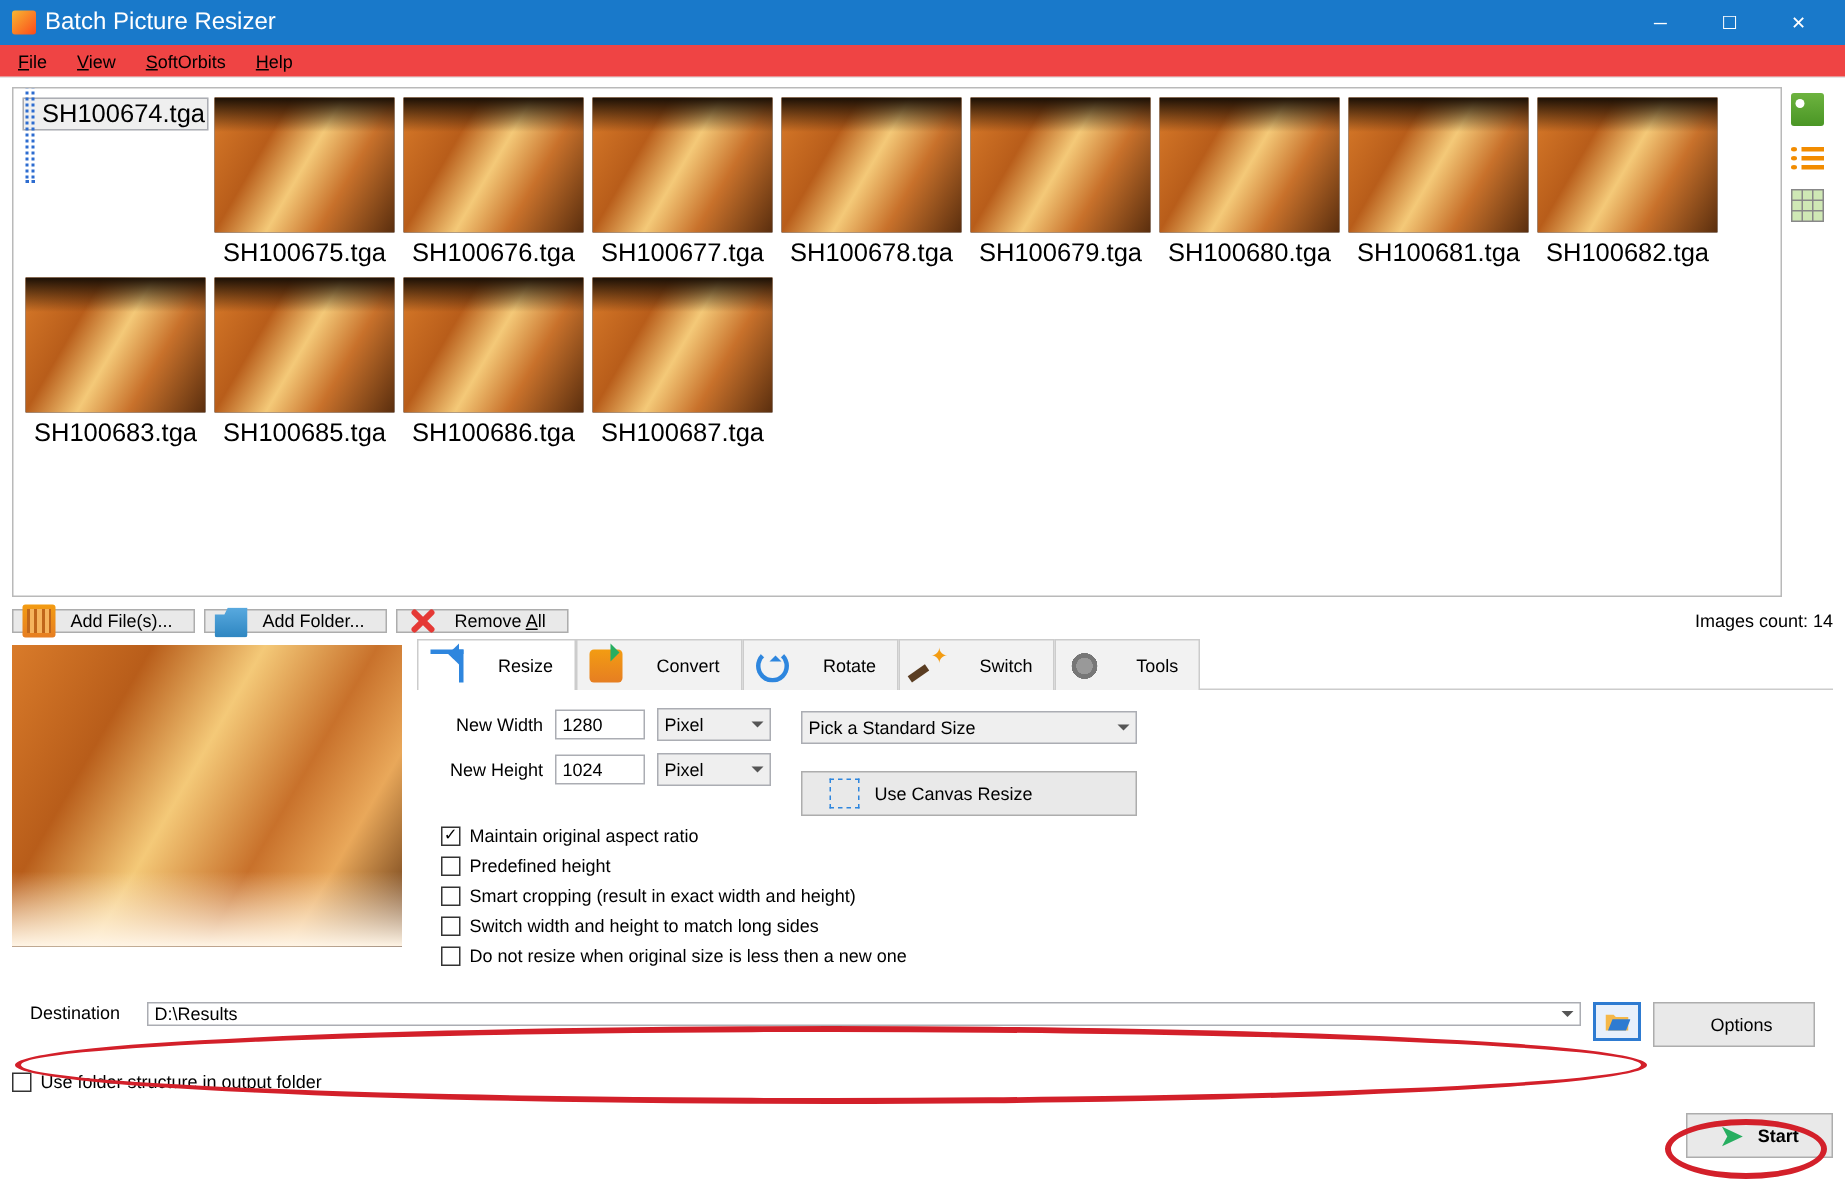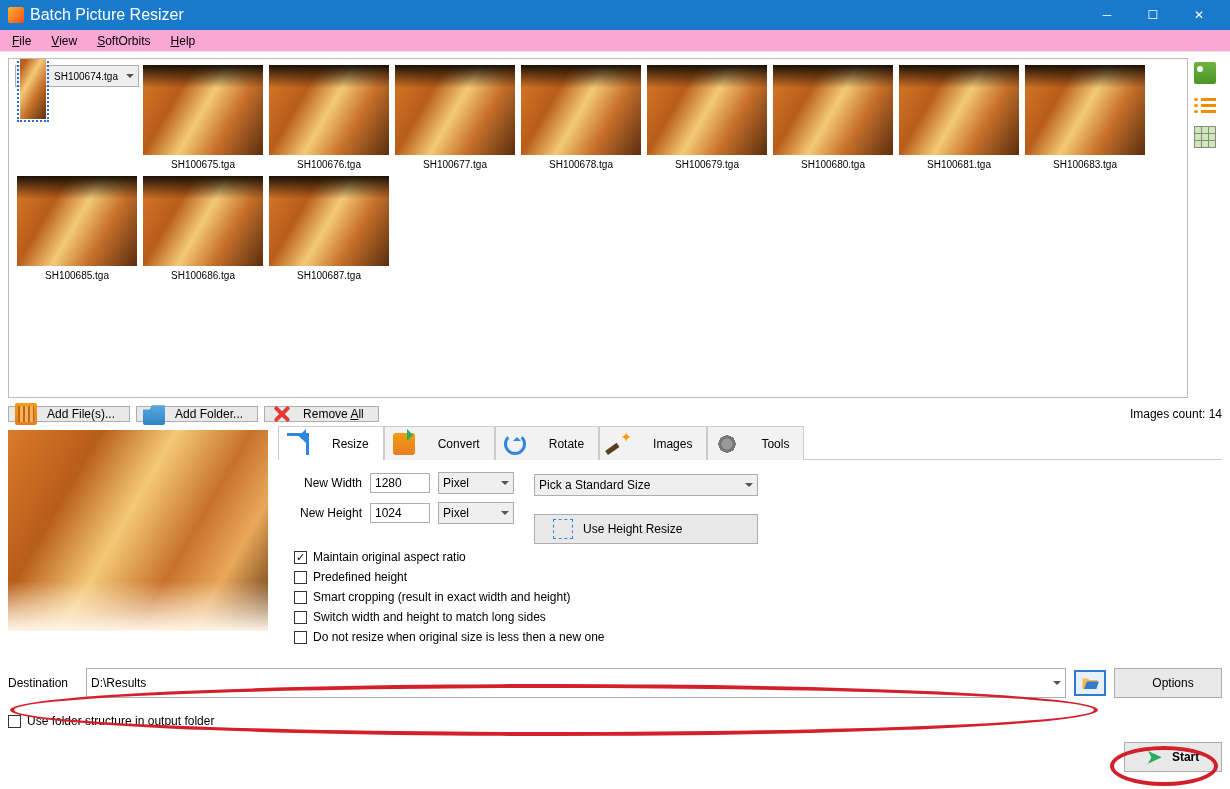--- a/index.html
+++ b/index.html
@@ -2,32 +2,32 @@
 <html><head>
 <meta charset="utf-8">
 <style>
 *{box-sizing:border-box;margin:0;padding:0;font-family:"Segoe UI",Tahoma,sans-serif;font-size:12px}
 body{background:#fff;width:1230px;height:789px;overflow:hidden;position:relative}
 .titlebar{height:30px;background:#1979ca;color:#fff;display:flex;align-items:center;padding:0 8px}
 .titlebar .icon{width:16px;height:16px;margin-right:6px;background:linear-gradient(135deg,#f7b733,#fc4a1a);border-radius:2px}
 .titlebar .title{flex:1;font-size:16px}
 .winctl{display:flex;gap:0}
 .winbtn{width:46px;height:30px;display:flex;align-items:center;justify-content:center;color:#fff}
-.menubar{height:22px;background:#f9a8d4;display:flex;align-items:center;padding:0 4px;gap:4px;border-bottom:1px solid #e5e5e5}
+.menubar{height:22px;background:#ef4444;display:flex;align-items:center;padding:0 4px;gap:4px;border-bottom:1px solid #e5e5e5}
 .menuitem{padding:2px 8px}
 .menuitem u{text-decoration:underline}
 .content{padding:6px 8px}
 .thumbs-wrap{display:flex;gap:6px}
 .thumbs{flex:1;border:1px solid #b9b9b9;padding:6px;height:340px;display:flex;flex-wrap:wrap;align-content:flex-start;gap:6px 2px;background:#fff;overflow:hidden}
 .thumb{width:124px;text-align:center}
 .thumb .img{width:120px;height:90px;background:#3a1f0a;position:relative;overflow:hidden;margin:0 auto 4px}
 .thumb.sel .img{outline:2px dotted #2d6cd0;outline-offset:1px}
 .thumb .img::before{content:"";position:absolute;inset:0;background:linear-gradient(120deg,#d97b2a 0%,#b85d1a 30%,#f4c978 50%,#c8712b 70%,#5a2e0e 100%)}
 .thumb .img::after{content:"";position:absolute;top:0;left:0;right:0;height:25%;background:linear-gradient(#1a0f05,transparent)}
-.thumb .fname{font-size:10px;color:#000}
+.thumb .fname{font-size:17px;color:#000}
 .side-icons{width:28px;display:flex;flex-direction:column;gap:10px;padding-top:4px}
 .side-icons .sicon{width:22px;height:22px}
 .sicon.pic{background:linear-gradient(#6db33f,#4a9625);border-radius:2px;position:relative}
 .sicon.pic::after{content:"";position:absolute;top:4px;left:3px;width:6px;height:6px;background:#fff;border-radius:50%}
 .sicon.list{display:flex;flex-direction:column;justify-content:space-around;padding:2px 0}
 .sicon.list span{height:3px;background:#f28c00;margin-left:7px;position:relative}
 .sicon.list span::before{content:"";position:absolute;left:-7px;top:0;width:4px;height:3px;background:#f28c00;border-radius:50%}
 .sicon.grid{display:grid;grid-template-columns:repeat(3,1fr);grid-template-rows:repeat(3,1fr);gap:1px;background:#888;padding:1px}
 .sicon.grid span{background:#cfe8b5}
 .toolbar{display:flex;align-items:center;gap:6px;margin-top:8px}
@@ -71,23 +71,23 @@
 .tinp{width:60px;height:20px;border:1px solid #abadb3;padding:0 4px}
 .sel{height:22px;border:1px solid #abadb3;background:#efefef;padding:0 4px;display:flex;align-items:center;justify-content:space-between;gap:8px}
 .sel::after{content:"";border:4px solid transparent;border-top-color:#555;margin-top:4px}
 .sel.unit{width:76px}
 .sel.std{width:224px}
 .dimcluster{display:flex;gap:20px;align-items:flex-start}
 .chk{display:flex;align-items:center;gap:6px;margin:6px 0}
 .chk .box{width:13px;height:13px;border:1px solid #333;display:flex;align-items:center;justify-content:center;font-size:11px;line-height:1}
 .btn2{height:30px;border:1px solid #adadad;background:#e9e9e9;display:flex;align-items:center;gap:10px;padding:0 18px}
 .btn2 .ci{width:20px;height:20px;border:1px dashed #2e86de}
-.destrow{position:relative;margin-top:6px;padding:6px 8px;display:flex;align-items:center;gap:8px}
+.destrow{position:relative;margin-top:6px;padding:6px 20px;display:flex;gap:8px}
 .destlabel{width:70px}
-.destinp{flex:1;height:30px;border:1px solid #abadb3;padding:0 4px;display:flex;align-items:center;justify-content:space-between}
+.destinp{flex:1;height:16px;border:1px solid #abadb3;padding:0 4px;display:flex;align-items:center;justify-content:space-between}
 .destinp::after{content:"";border:4px solid transparent;border-top-color:#555;margin-top:4px}
 .browse{width:32px;height:26px;border:2px solid #2e7bd1;background:#e8f0fb;display:flex;align-items:center;justify-content:center}
 .browse svg{width:18px;height:18px}
 .optbtn{height:30px;width:108px;border:1px solid #adadad;background:#e9e9e9;display:flex;align-items:center;justify-content:center;gap:10px}
 .oval{position:absolute;border:4px solid #d3202a;border-radius:50%;pointer-events:none}
 .oval1{left:10px;top:684px;width:1088px;height:52px}
 .oval2{left:1110px;top:746px;width:108px;height:40px}
 .folderchk{padding:4px 8px}
 .startrow{display:flex;justify-content:flex-end;padding:4px 8px}
 .startbtn{height:30px;width:98px;border:1px solid #adadad;background:#e9e9e9;display:flex;align-items:center;justify-content:center;gap:10px;font-weight:bold}
@@ -143,20 +143,24 @@
         <div class="thumb">
           <div class="img"></div>
           <div class="fname">SH100680.tga</div>
         </div>
         <div class="thumb">
           <div class="img"></div>
           <div class="fname">SH100681.tga</div>
         </div>
         <div class="thumb">
           <div class="img"></div>
+          <div class="fname">SH100682.tga</div>
+        </div>
+        <div class="thumb">
+          <div class="img"></div>
           <div class="fname">SH100683.tga</div>
         </div>
         <div class="thumb">
           <div class="img"></div>
           <div class="fname">SH100685.tga</div>
         </div>
         <div class="thumb">
           <div class="img"></div>
           <div class="fname">SH100686.tga</div>
         </div>
@@ -214,21 +218,21 @@
         <div class="tab">
             <div class="ticon2 ti-convert"></div>
             <span>Convert</span>
           </div>
         <div class="tab">
             <div class="ticon2 ti-rotate"></div>
             <span>Rotate</span>
           </div>
         <div class="tab">
             <div class="ticon2 ti-fx"></div>
-            <span>Images</span>
+            <span>Switch</span>
           </div>
         <div class="tab">
             <div class="ticon2 ti-tools"></div>
             <span>Tools</span>
           </div>
       </div>
       <div class="tabpanel">
         <div class="dimcluster">
           <div>
             <div class="frow">
@@ -246,21 +250,21 @@
                 </div>
             </div>
           </div>
           <div>
             <div class="sel std" style="margin-top:2px">
                 <span>Pick a Standard Size</span>
               </div>
             <div style="height:18px"></div>
             <div class="btn2">
                 <div class="ci"></div>
-                <span>Use Height Resize</span>
+                <span>Use Canvas Resize</span>
               </div>
           </div>
         </div>
         <div class="chk">
             <div class="box">✓</div>
             <span>Maintain original aspect ratio</span>
           </div>
         <div class="chk">
             <div class="box"></div>
             <span>Predefined height</span>

